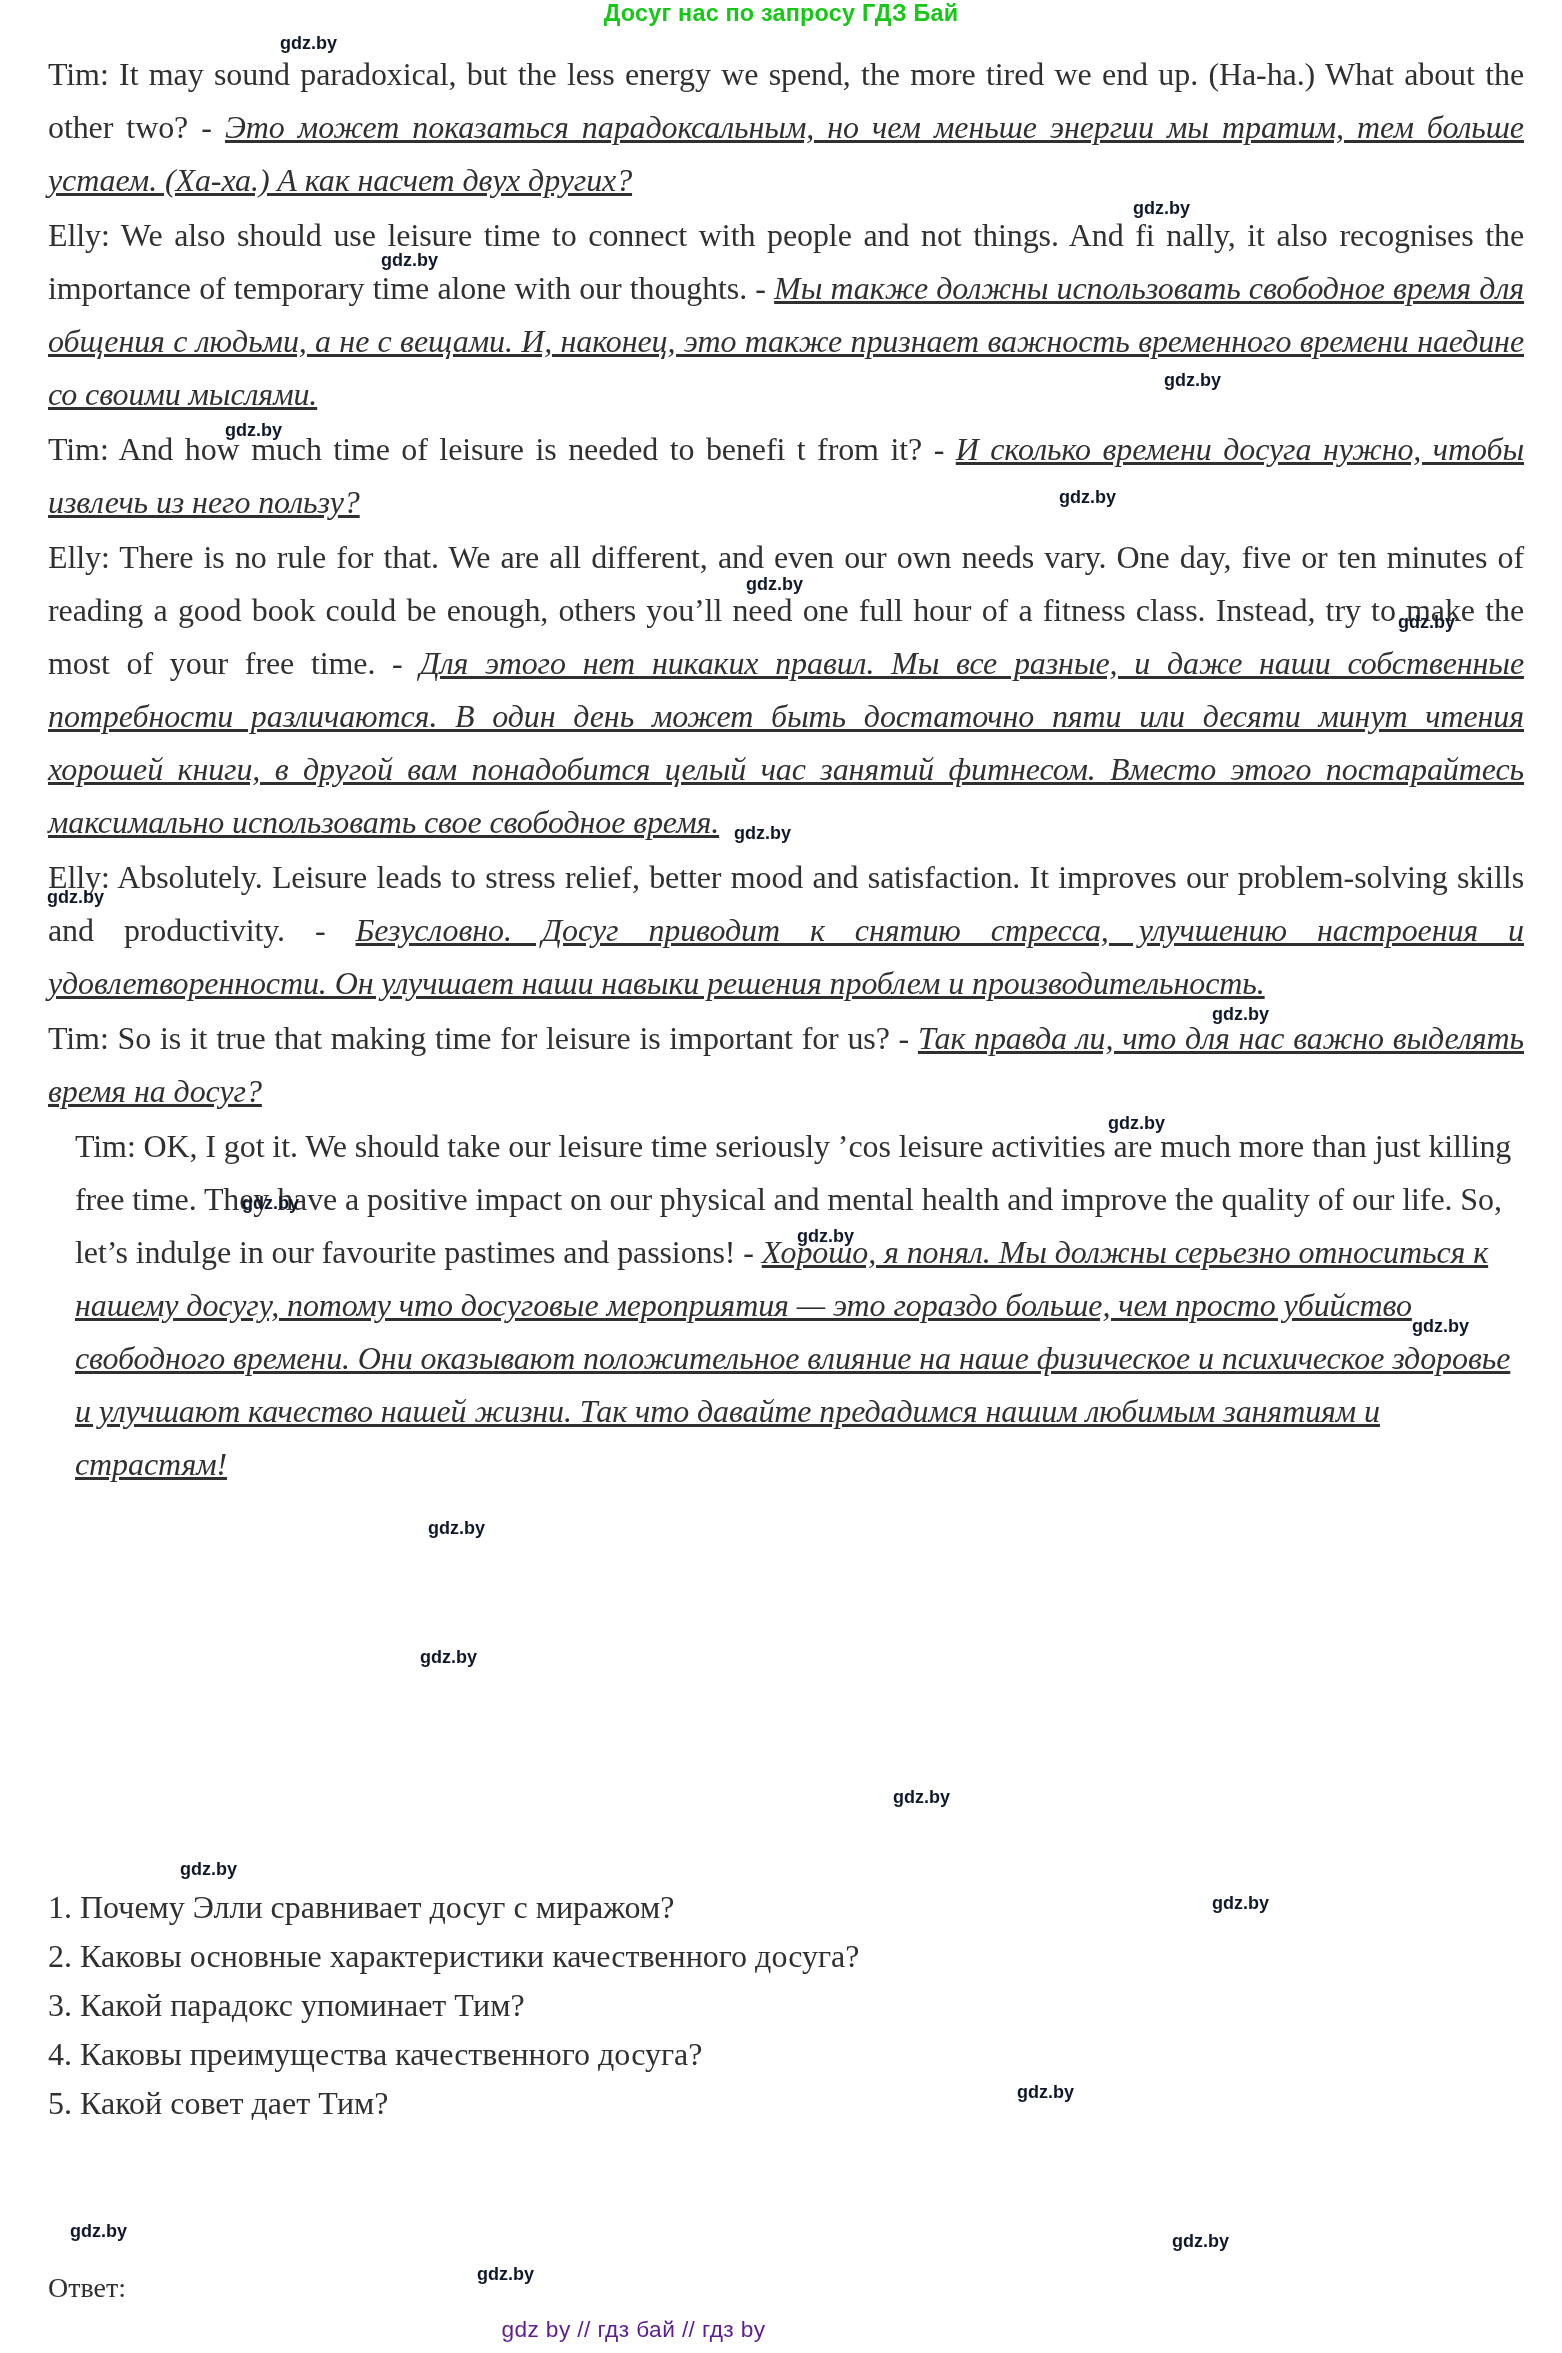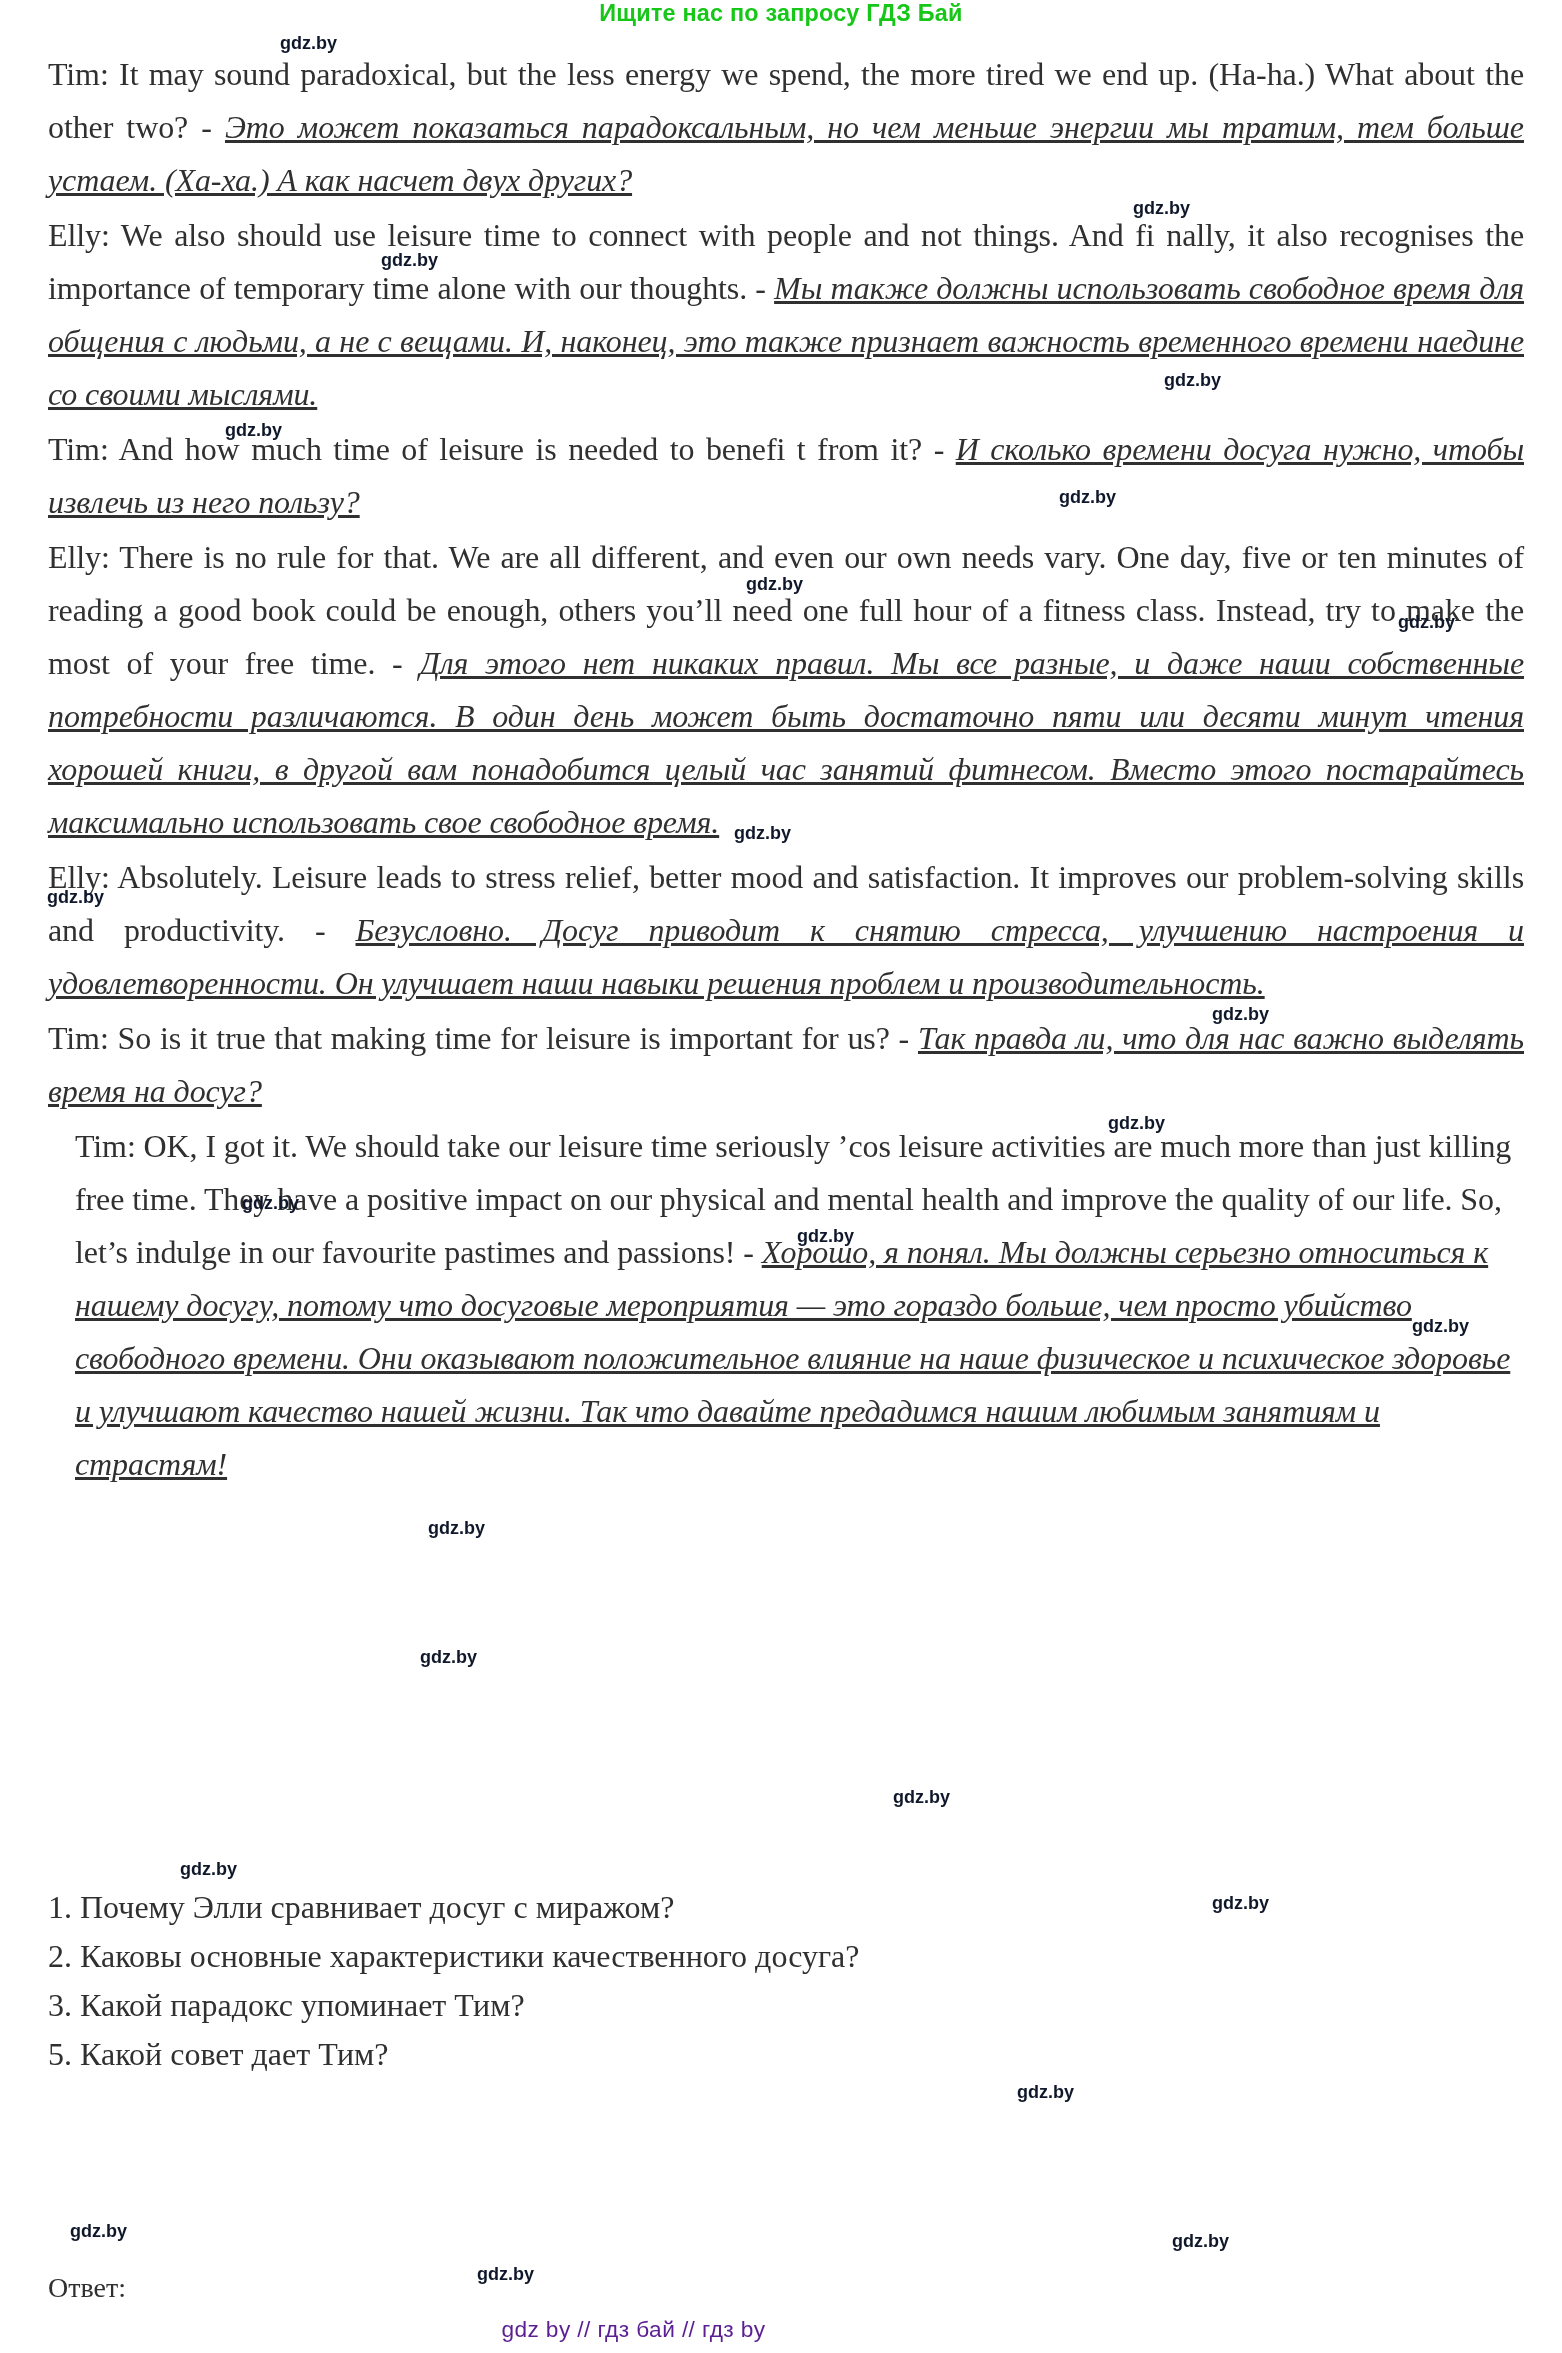--- a/index.html
+++ b/index.html
@@ -98,21 +98,21 @@
     font-size: 18px;
     font-weight: bold;
     color: #0f172a;
     white-space: nowrap;
     pointer-events: none;
   }
 </style>
 </head>
 <body>
 
-<div class="site-header">Ищите нас по запросу ГДЗ Бай</div>
+<div class="site-header">Досуг нас по запросу ГДЗ Бай</div>
 
 <div class="page">
 
   <p class="para">
     <span class="en">Tim: It may sound paradoxical, but the less energy we spend, the more tired we end up. (Ha-ha.) What about the other two?</span><span class="dash"> - </span><span class="ru">Это может показаться парадоксальным, но чем меньше энергии мы тратим, тем больше устаем. (Ха-ха.) А как насчет двух других?</span>
   </p>
 
   <p class="para">
     <span class="en">Elly: We also should use leisure time to connect with people and not things. And fi nally, it also recognises the importance of temporary time alone with our thoughts.</span><span class="dash"> - </span><span class="ru">Мы также должны использовать свободное время для общения с людьми, а не с вещами. И, наконец, это также признает важность временного времени наедине со своими мыслями.</span>
   </p>
@@ -136,20 +136,21 @@
   <p class="para">
     <span class="en">Tim: OK, I got it. We should take our leisure time seriously ’cos leisure activities are much more than just killing free time. They have a positive impact on our physical and mental health and improve the quality of our life. So, let’s indulge in our favourite pastimes and passions!</span><span class="dash"> - </span><span class="ru">Хорошо, я понял. Мы должны серьезно относиться к нашему досугу, потому что досуговые мероприятия — это гораздо больше, чем просто убийство свободного времени. Они оказывают положительное влияние на наше физическое и психическое здоровье и улучшают качество нашей жизни. Так что давайте предадимся нашим любимым занятиям и страстям!</span>
   </p>
 
 </div>
 
 <div class="qblock">
   <p class="qline">1. Почему Элли сравнивает досуг с миражом?</p>
   <p class="qline">2. Каковы основные характеристики качественного досуга?</p>
   <p class="qline">3. Какой парадокс упоминает Тим?</p>
+  <p class="qline">4. Каковы преимущества качественного досуга?</p>
   <p class="qline">5. Какой совет дает Тим?</p>
 </div>
 
 <div class="answer">Ответ:</div>
 
 <div id="watermark-layer">
     <div class="wm" style="left: 280px; top: 33px;">gdz.by</div>
     <div class="wm" style="left: 1133px; top: 198px;">gdz.by</div>
     <div class="wm" style="left: 381px; top: 250px;">gdz.by</div>
     <div class="wm" style="left: 1164px; top: 370px;">gdz.by</div>

